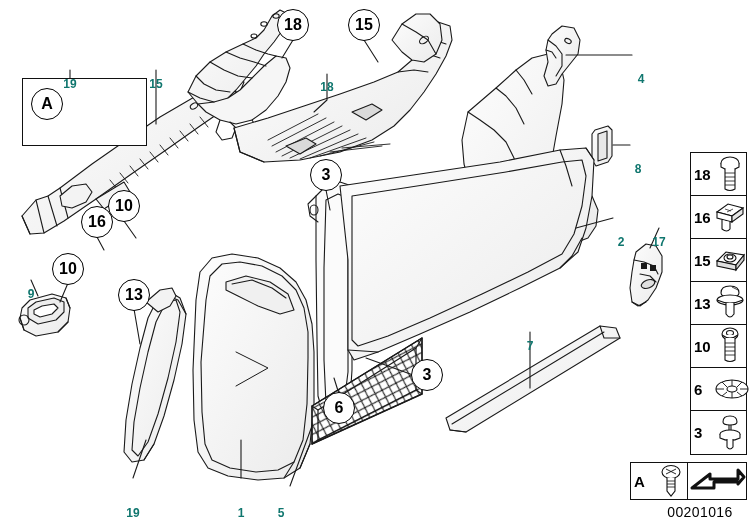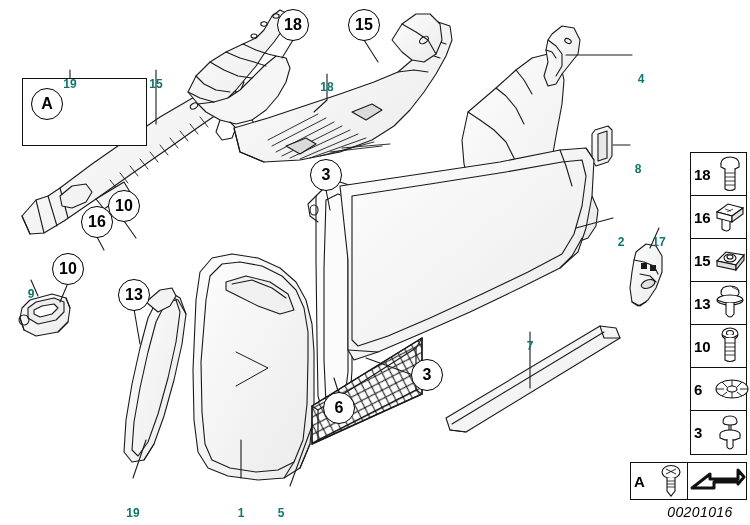--- a/index.html
+++ b/index.html
@@ -38,21 +38,21 @@
         text-align:left;flex:0 0 auto;}
   .lic{flex:1 1 auto;display:flex;align-items:center;justify-content:center;}
 
   #legendA{position:absolute;left:630px;top:462px;width:117px;height:38px;
            border:1.1px solid #111;background:#fff;box-sizing:border-box;
            display:flex;}
   #legendA .cellA{width:57px;border-right:1.1px solid #111;box-sizing:border-box;
                   display:flex;align-items:center;}
   #legendA .cellArrow{flex:1;display:flex;align-items:center;justify-content:center;}
   #diagid{position:absolute;left:700px;top:512px;transform:translate(-50%,-50%);
-          font-size:14px;letter-spacing:.4px;font-weight:normal;font-style:italic;}
+          font-size:14px;letter-spacing:.4px;font-weight:normal;}
 </style>
 </head>
 <body>
 
 <div id="stage">
 
   <svg class="layer" viewBox="0 0 750 525">
     <defs>
       <pattern id="netmesh" width="11" height="11" patternUnits="userSpaceOnUse" patternTransform="rotate(18)">
         <path d="M0 0 L11 11 M11 0 L0 11" stroke="#1a1a1a" stroke-width="1.1" fill="none"></path>

